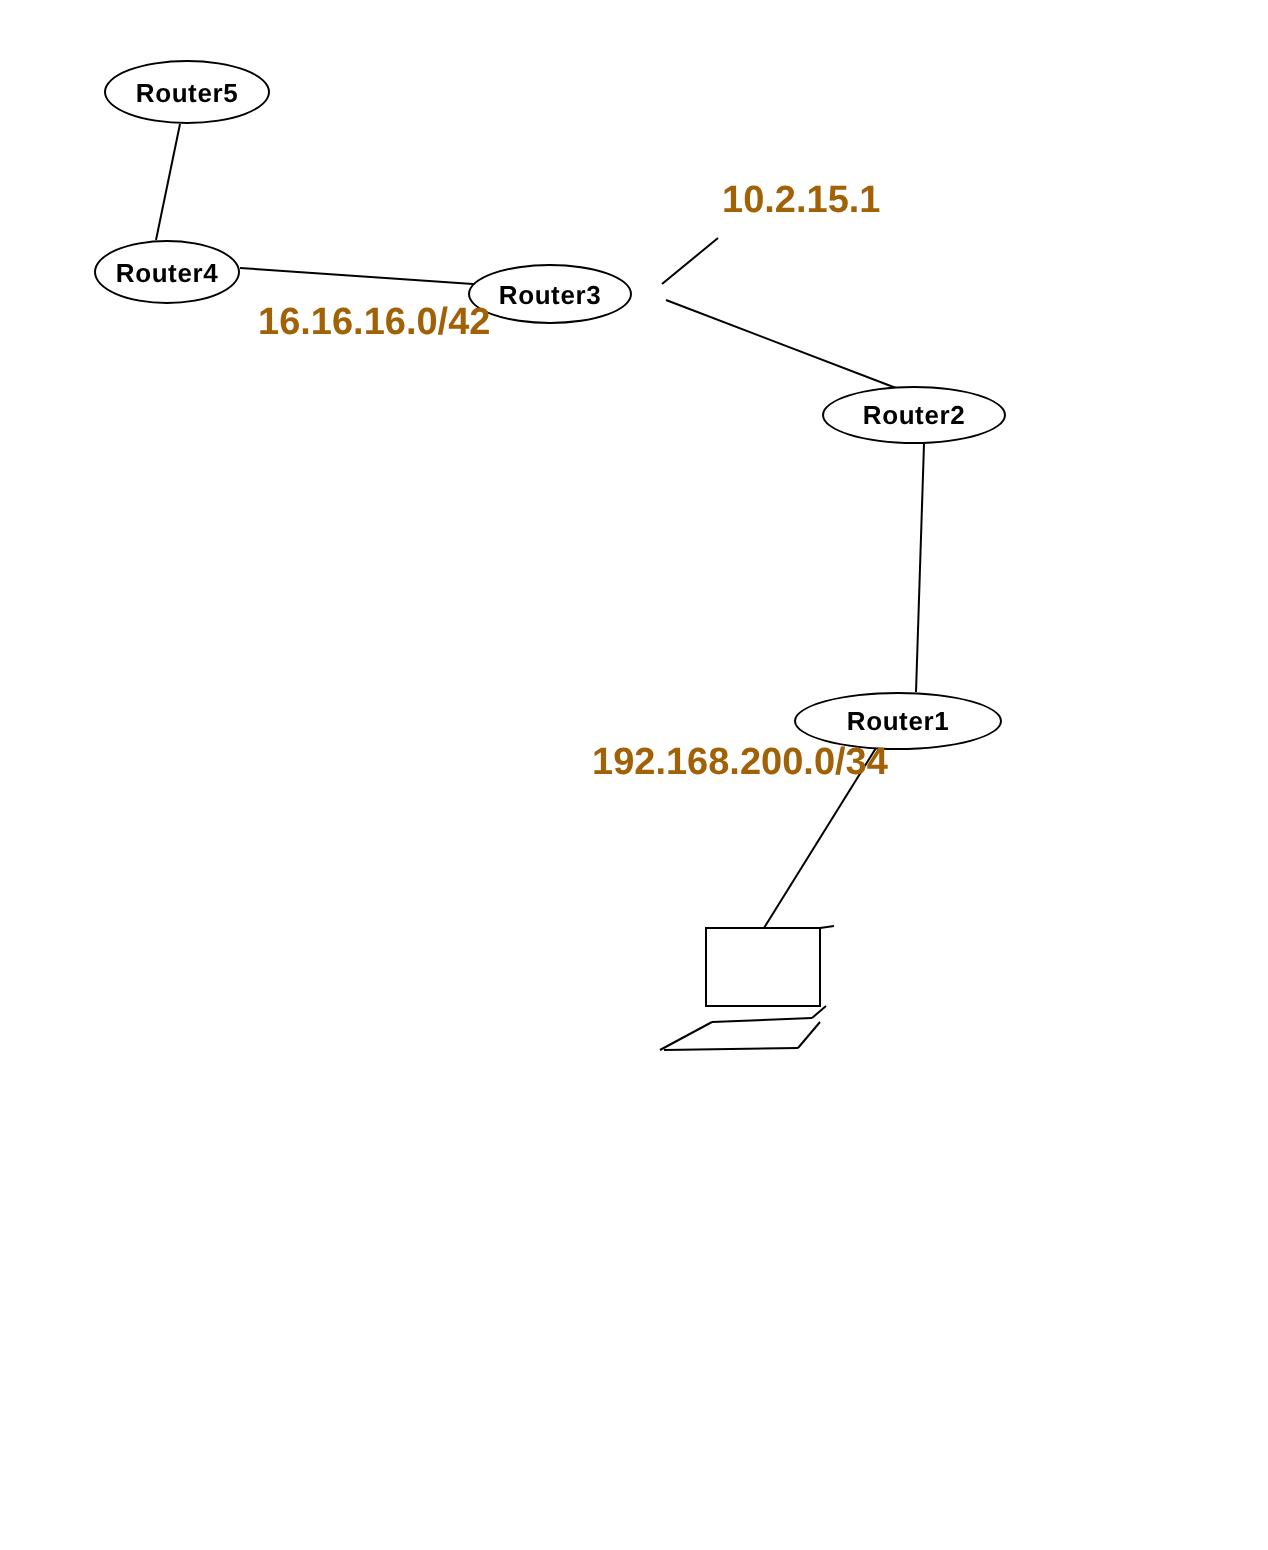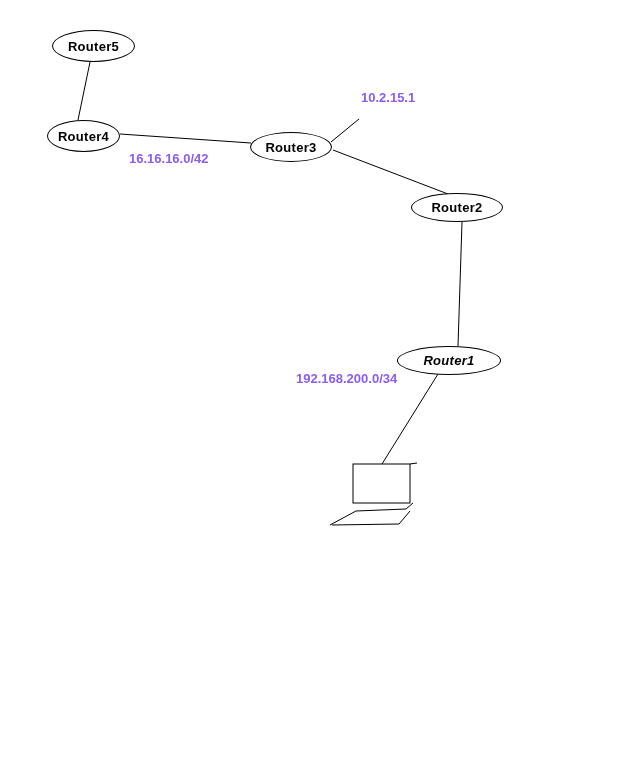--- a/index.html
+++ b/index.html
@@ -40,23 +40,23 @@
   }
   .node-label {
     font-size: 13px;
     font-weight: bold;
     color: #000000;
     letter-spacing: 0.3px;
     white-space: nowrap;
   }
   .ip-label {
     position: absolute;
-    font-size: 13px;
+    font-size: 19px;
     font-weight: bold;
-    color: #8b5cf6;
+    color: #a16207;
     white-space: nowrap;
   }
 </style>
 </head>
 <body>
 
 <div class="canvas">
 
   <svg class="lines-svg" viewBox="0 0 634 775" xmlns="http://www.w3.org/2000/svg">
 
@@ -79,29 +79,29 @@
   </svg>
 
   <div class="node" style="left:52px; top:30px; width:83px; height:32px;">
     <span class="node-label">Router5</span>
   </div>
 
   <div class="node" style="left:47px; top:120px; width:73px; height:32px;text-align:center;">
     <span class="node-label">Router4</span>
   </div>
 
-  <div class="node" style="left:250px; top:132px; width:82px; height:30px;">
+  <div class="node" style="left:234px; top:132px; width:82px; height:30px;">
     <span class="node-label">Router3</span>
   </div>
 
   <div class="node" style="left:411px; top:193px; width:92px; height:29px;justify-content:center;">
     <span class="node-label">Router2</span>
   </div>
 
-  <div class="node" style="left:397px; top:346px; width:104px; height:29px;font-style:italic;">
+  <div class="node" style="left:397px; top:346px; width:104px; height:29px;">
     <span class="node-label">Router1</span>
   </div>
 
   <div class="ip-label" style="left:361px; top:90px;">10.2.15.1</div>
 
   <div class="ip-label" style="left:129px; top:151px;">16.16.16.0/42</div>
 
   <div class="ip-label" style="left:296px; top:371px;">192.168.200.0/34</div>
 
 </div>

